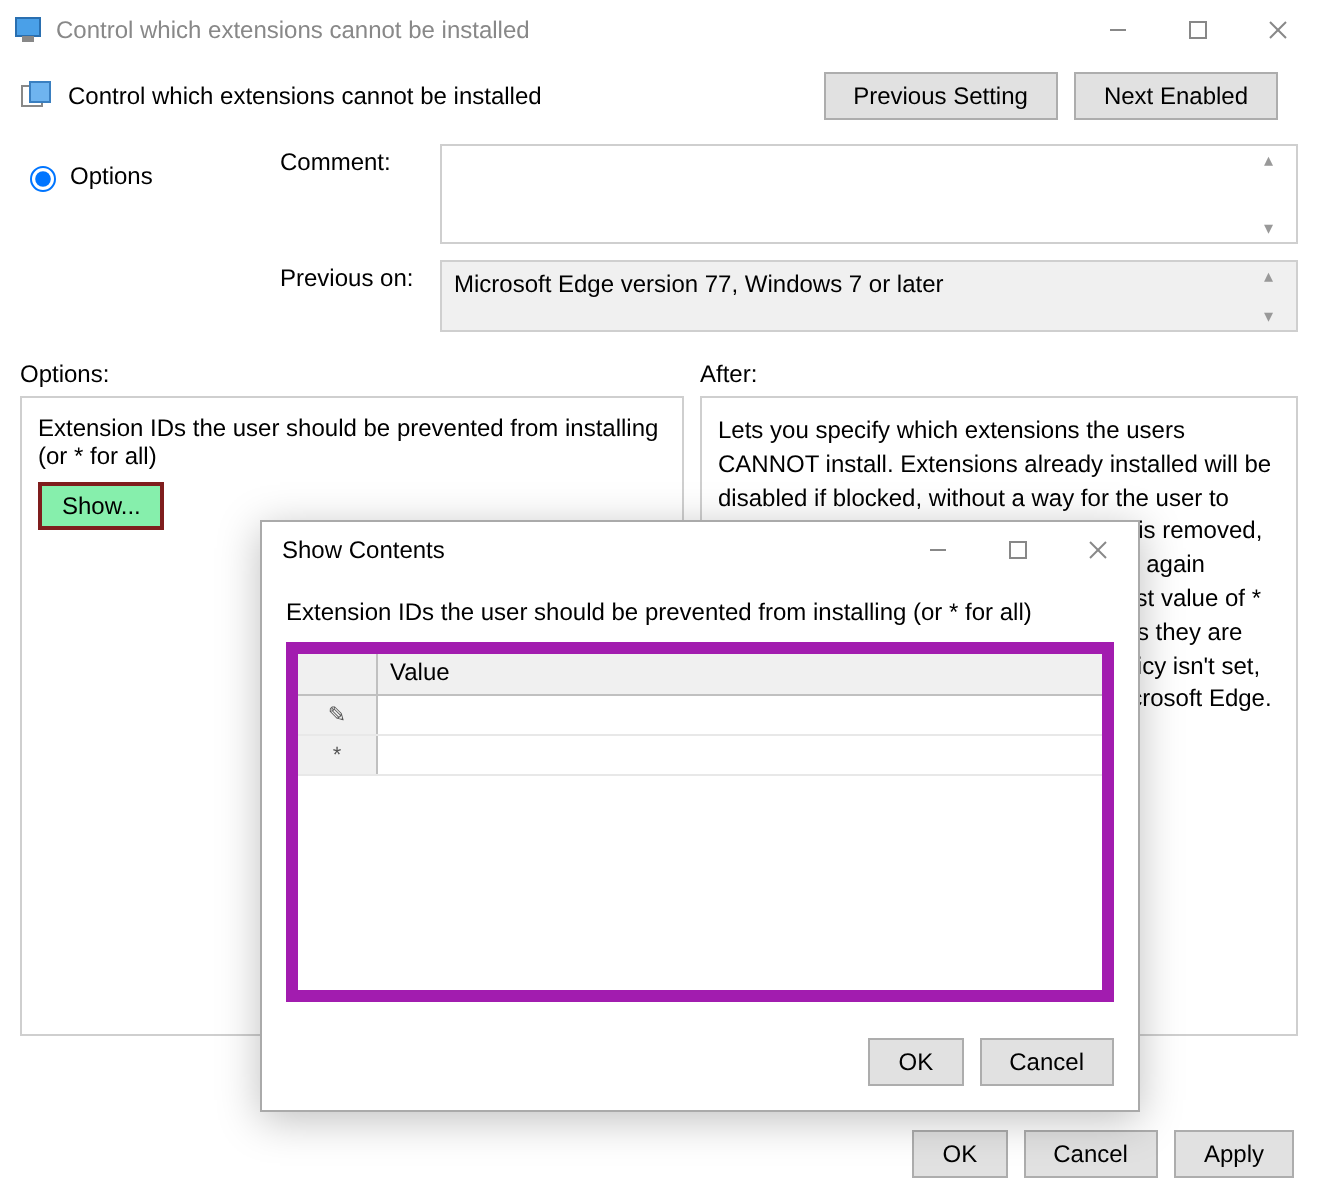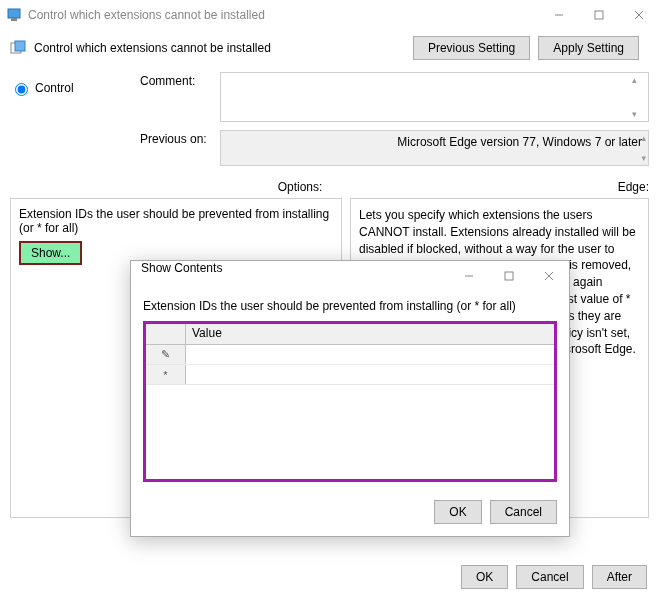--- a/index.html
+++ b/index.html
@@ -64,29 +64,28 @@
     border: 1px solid #cfcfcf;
     background: #fff;
     position: relative;
   }
   .supported-box {
     flex: 1; height: 36px;
     border: 1px solid #cfcfcf;
     background: #f0f0f0;
     padding: 4px 6px;
     position: relative;
-    text-align: right;
   }
   .scroll-arrows {
     position: absolute; right: 2px; top: 0; bottom: 0;
     width: 14px; display: flex; flex-direction: column; justify-content: space-between;
     color: #999; font-size: 9px; padding: 2px 0;
   }
   .section-labels {
-    display: flex; margin-top: 6px; justify-content: flex-end;
+    display: flex; margin-top: 6px;
   }
   .section-labels .left { width: 340px; }
   .panels { display: flex; gap: 8px; margin-top: 4px; }
   .options-panel, .help-panel {
     border: 1px solid #cfcfcf;
     background: #fff;
     padding: 8px;
   }
   .options-panel { width: 332px; height: 320px; }
   .help-panel { flex: 1; height: 320px; position: relative; }
@@ -107,30 +106,30 @@
   
   .modal {
     position: absolute;
     left: 130px; top: 260px;
     width: 440px;
     background: #fff;
     border: 1px solid #aaa;
     box-shadow: 0 4px 20px rgba(0,0,0,0.25);
   }
   .modal .m-titlebar {
-    height: 28px; display: flex; 
+    height: 28px; display: flex; align-items: center;
     padding: 0 0 0 10px;
     background: #fff;
   }
   .modal .m-title { flex: 1; }
   .modal .m-body { padding: 10px 12px; }
   .modal .m-caption { margin-bottom: 8px; }
   .grid {
-    border: 3px solid #a21caf;
-    height: 161px;
+    border: 6px solid #a21caf;
+    height: 180px;
     background: #fff;
   }
   .grid-header {
     display: flex;
     background: #f0f0f0;
     border-bottom: 1px solid #c0c0c0;
   }
   .grid-header .gh-rownum { width: 40px; border-right: 1px solid #c0c0c0; height: 20px; }
   .grid-header .gh-value { flex: 1; padding: 2px 6px; }
   .grid-row { display: flex; height: 20px; border-bottom: 1px solid #e8e8e8; }
@@ -182,30 +181,30 @@
 <div class="header-row">
   <span class="hicon">
     <svg viewBox="0 0 16 16">
         <rect x="1" y="3" width="10" height="10" fill="#fff" stroke="#888"></rect>
         <rect x="5" y="1" width="10" height="10" fill="#6fb4ef" stroke="#3a7fc0"></rect>
       </svg>
   </span>
   <span class="htitle">Control which extensions cannot be installed</span>
   <div class="nav-btns">
     <button class="btn">Previous Setting</button>
-    <button class="btn">Apply Setting</button>
+    <button class="btn">Next Enabled</button>
   </div>
 </div>
 
 <div class="body-area">
   <div class="config-row">
     <div class="radios">
       <label class="radio-item">
         <input type="radio" name="cfg" checked="" style="">
-        <span>Control</span>
+        <span>Options</span>
       </label>
     </div>
     <div class="field-col">
       <div class="field-row">
         <span class="lbl">Comment:</span>
         <div class="comment-box">
           <div class="scroll-arrows">
               <span>▴</span>
               <span>▾</span>
             </div>
@@ -219,42 +218,42 @@
               <span>▴</span>
               <span>▾</span>
             </div>
         </div>
       </div>
     </div>
   </div>
 
   <div class="section-labels">
     <div class="left">Options:</div>
-    <div>Edge:</div>
+    <div>After:</div>
   </div>
 
   <div class="panels">
     <div class="options-panel">
       <div>Extension IDs the user should be prevented from installing (or * for all)</div>
       <button class="show-btn">Show...</button>
     </div>
     <div class="help-panel">
       <div class="help-text">Lets you specify which extensions the users CANNOT install. Extensions already installed will be disabled if blocked, without a way for the user to enable them. After a blocked extension is removed, the user can re-enable it and it will work again unless they are blocked again.
 
 A blocklist value of * means all extensions are blocked unless they are explicitly listed in the allowlist.
 
 If this policy isn't set, the user can install any extension in Microsoft Edge.</div>
     </div>
   </div>
 </div>
 
 <div class="footer-btns">
   <button class="btn">OK</button>
   <button class="btn">Cancel</button>
-  <button class="btn">After</button>
+  <button class="btn">Apply</button>
 </div>
 
 <div class="modal">
   <div class="m-titlebar">
     <span class="m-title">Show Contents</span>
     <div class="winbtn">
         <svg width="10" height="10" stroke="#333">
           <line x1="1" y1="5" x2="9" y2="5" stroke-width="1"></line>
         </svg>
       </div>

